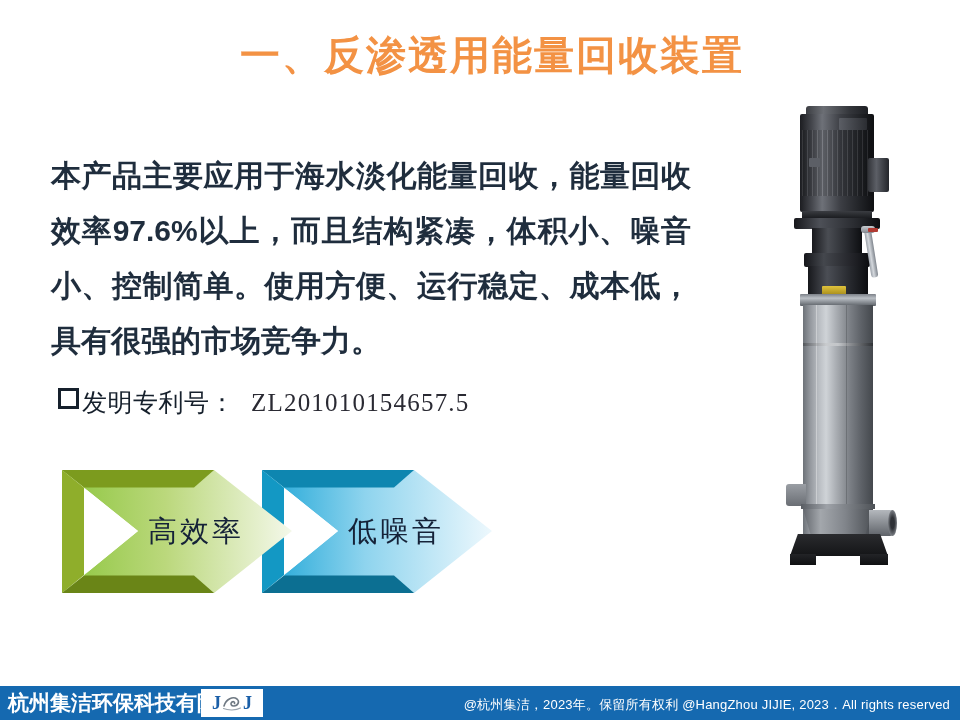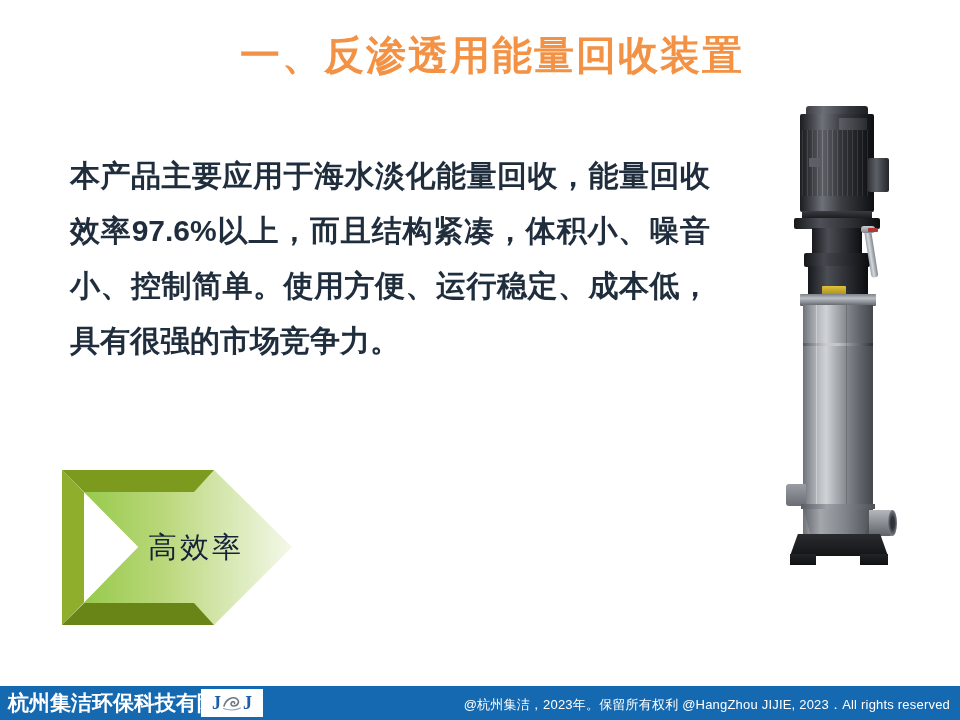--- a/index.html
+++ b/index.html
@@ -41,21 +41,21 @@
        1px 0 0 #ffffff, -1px 0 0 #ffffff,
        0 1px 0 #ffffff, 0 -1px 0 #ffffff;
     white-space: nowrap;
     line-height: 1.1;
     margin-left: 12px;
   }
 
   
   #body-text {
     position: absolute;
-    left: 70px;
+    left: 51px;
     top: 148px;
     width: 640px;
     font-size: 30px;
     font-weight: bold;
     color: #1F2D3D;
     line-height: 55px;
     letter-spacing: 0px;
     text-align: justify;
   }
 
@@ -100,21 +100,21 @@
     position: absolute;
     left: 0;
     top: 470px;
     width: 720px;
     height: 170px;
   }
   .chevron {
     position: absolute;
     top: 0;
     width: 230px;
-    height: 155px;
+    height: 123px;
   }
   .chev-shape {
     position: absolute;
     inset: 0;
     width: 100%;
     height: 100%;
   }
   .chev-label {
     position: absolute;
     top: 0;
@@ -340,20 +340,25 @@
 </style>
 </head>
 <body>
 
 <div id="slide">
 
   <div id="title">一、反渗透用能量回收装置</div>
 
   <div id="body-text">本产品主要应用于海水淡化能量回收，能量回收效率97.6%以上，而且结构紧凑，体积小、噪音小、控制简单。使用方便、运行稳定、成本低，具有很强的市场竞争力。</div>
 
+  <div id="patent-line">
+    <span id="patent-bullet"></span>
+    <span id="patent-label">发明专利号：</span>
+    <span id="patent-value">ZL201010154657.5</span>
+  </div>
 
   <div id="chevron-row">
 
     <div class="chevron" id="chev-1">
       <svg class="chev-shape" viewBox="0 0 230 155" preserveAspectRatio="none">
         <defs>
           <linearGradient id="gradGreen" x1="0" y1="0" x2="1" y2="0">
             <stop offset="0%" stop-color="#8DC63F"></stop>
             <stop offset="45%" stop-color="#BBD87C"></stop>
             <stop offset="100%" stop-color="#F4F8EA"></stop>
@@ -361,20 +366,37 @@
         </defs>
         <polygon points="0,0 152,0 230,77 152,155 0,155 76,77" fill="url(#gradGreen)"></polygon>
         <polygon points="0,0 152,0 132,22 22,22" fill="#7C9B1E"></polygon>
         <polygon points="0,0 22,22 22,133 0,155" fill="#8FAE2B"></polygon>
         <polygon points="0,155 22,133 132,133 152,155" fill="#6A8517"></polygon>
         <polygon points="0,0 76,77 0,155 22,133 60,77 22,22" fill="#ffffff"></polygon>
       </svg>
       <div class="chev-label">高效率</div>
     </div>
 
+    <div class="chevron" id="chev-2">
+      <svg class="chev-shape" viewBox="0 0 230 155" preserveAspectRatio="none">
+        <defs>
+          <linearGradient id="gradBlue" x1="0" y1="0" x2="1" y2="0">
+            <stop offset="0%" stop-color="#1CA5D6"></stop>
+            <stop offset="45%" stop-color="#8FD4EE"></stop>
+            <stop offset="100%" stop-color="#EDF8FD"></stop>
+          </linearGradient>
+        </defs>
+        <polygon points="0,0 152,0 230,77 152,155 0,155 76,77" fill="url(#gradBlue)"></polygon>
+        <polygon points="0,0 152,0 132,22 22,22" fill="#0E86B0"></polygon>
+        <polygon points="0,0 22,22 22,133 0,155" fill="#1398C4"></polygon>
+        <polygon points="0,155 22,133 132,133 152,155" fill="#0C6F92"></polygon>
+        <polygon points="0,0 76,77 0,155 22,133 60,77 22,22" fill="#ffffff"></polygon>
+      </svg>
+      <div class="chev-label">低噪音</div>
+    </div>
 
 
   </div>
 
   <div id="pump">
     <div class="pm" id="motor-top-cap"></div>
     <div class="pm" id="motor-body"></div>
     <div class="pm" id="motor-fins"></div>
     <div class="pm" id="motor-label"></div>
     <div class="pm" id="motor-nameplate"></div>

